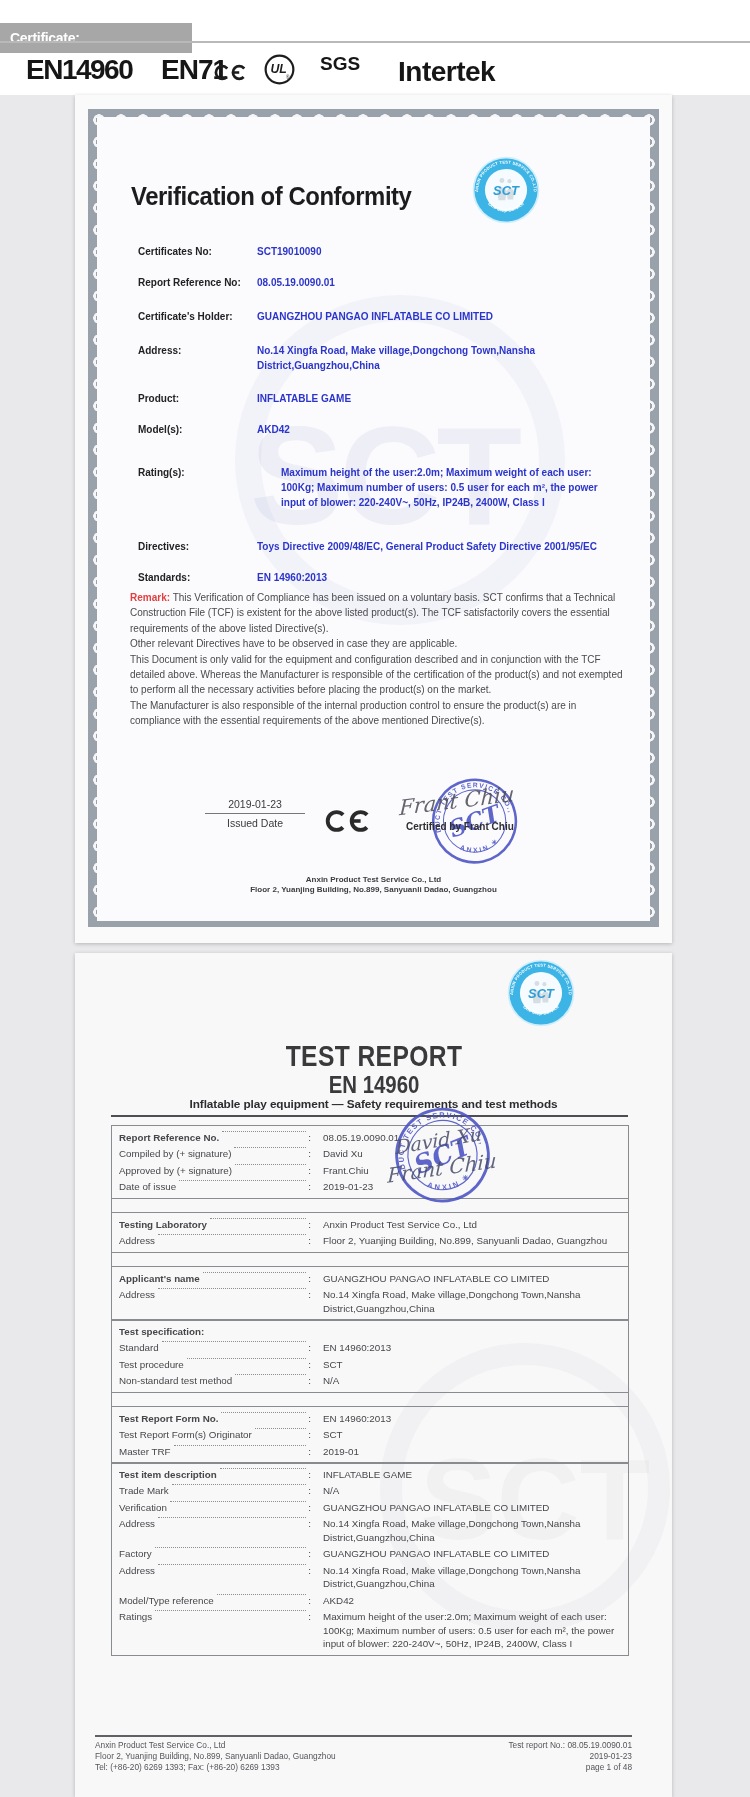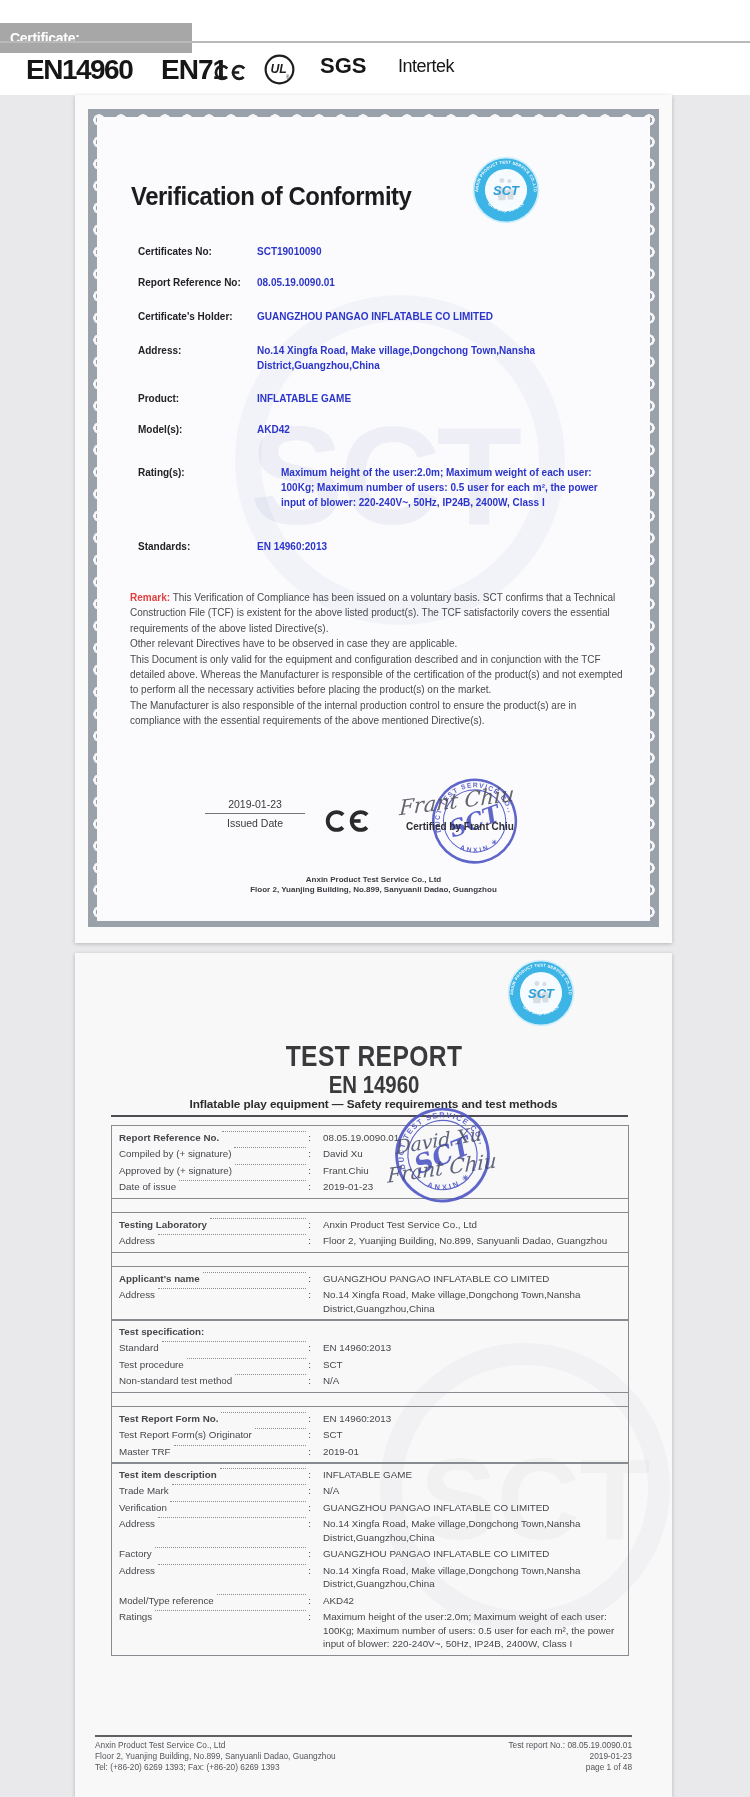--- a/index.html
+++ b/index.html
@@ -12,22 +12,22 @@
           color:#fff;font-size:14px;font-weight:bold;line-height:30px;padding-left:10px;box-sizing:border-box;letter-spacing:-0.3px;}
   .banner-line{position:absolute;left:0;top:41px;width:750px;height:2px;background:#b9b9b9;}
 
   
   .logos{position:absolute;left:0;top:50px;width:660px;height:42px;color:#161616;}
   .logo-text{position:absolute;font-weight:bold;white-space:nowrap;}
   .lg-en14960{left:26px;top:4px;font-size:28px;letter-spacing:-1.5px;}
   .lg-en71{left:141px;top:4px;font-size:28px;letter-spacing:-1px;margin-left:20px;}
   .lg-ce{position:absolute;left:214px;top:9px;}
   .lg-ul{position:absolute;left:264px;top:4px;}
-  .lg-sgs{left:320px;top:3px;font-size:22px;letter-spacing:0;}
-  .lg-intertek{left:398px;top:6px;font-size:18px;font-weight:400;letter-spacing:-0.5px;}
+  .lg-sgs{left:320px;top:3px;font-size:19px;letter-spacing:0;}
+  .lg-intertek{left:398px;top:6px;font-size:28px;font-weight:700;letter-spacing:-0.5px;}
 
   
   .page{position:absolute;left:75px;width:597px;background:#fafafb;box-shadow:0 1px 4px rgba(0,0,0,.22);}
   #page1{top:95px;height:848px;}
   #page2{top:953px;height:844px;background:#f8f8f9;}
 
   
   .knot-band{position:absolute;left:13px;right:13px;top:14px;bottom:16px;background-color:#99a1ab;
     background-image:
       radial-gradient(circle 7px at 11px 11px, #99a1ab 3px, #f6f6f8 3.5px, #f6f6f8 5.5px, #99a1ab 6px),
@@ -180,20 +180,24 @@
      <div class="cflabel">Product:</div>
      <div class="cfvalue">INFLATABLE GAME</div>
    </div>
       <div class="cfrow">
      <div class="cflabel">Model(s):</div>
      <div class="cfvalue">AKD42</div>
    </div>
       <div class="cfrow">
      <div class="cflabel">Rating(s):</div>
      <div class="cfvalue">Maximum height of the user:2.0m; Maximum weight of each user: 100Kg; Maximum number of users: 0.5 user for each m², the power input of blower: 220-240V~, 50Hz, IP24B, 2400W, Class I</div>
+   </div>
+      <div class="cfrow">
+     <div class="cflabel">Directives:</div>
+     <div class="cfvalue">Toys Directive 2009/48/EC, General Product Safety Directive 2001/95/EC</div>
    </div>
       <div class="cfrow">
      <div class="cflabel">Standards:</div>
      <div class="cfvalue">EN 14960:2013</div>
    </div>
     </div>
 
   <div class="cert-remark">
     <span class="remark-label">Remark:</span>
     <span class="remark-text">This Verification of Compliance has been issued on a voluntary basis. SCT confirms that a Technical Construction File (TCF) is existent for the above listed product(s). The TCF satisfactorily covers the essential requirements of the above listed Directive(s).

